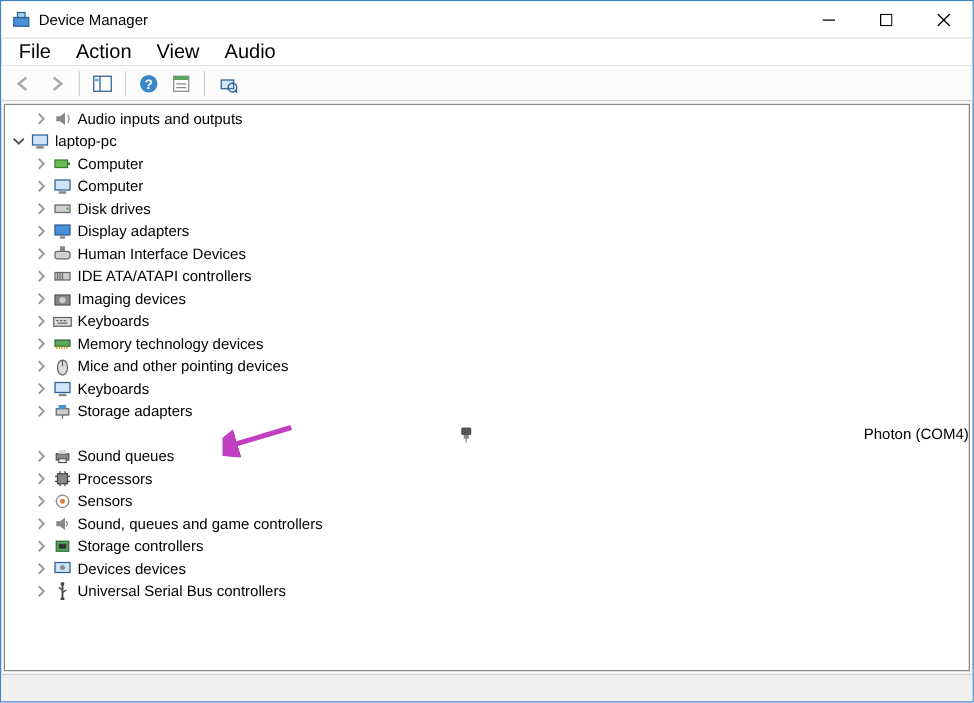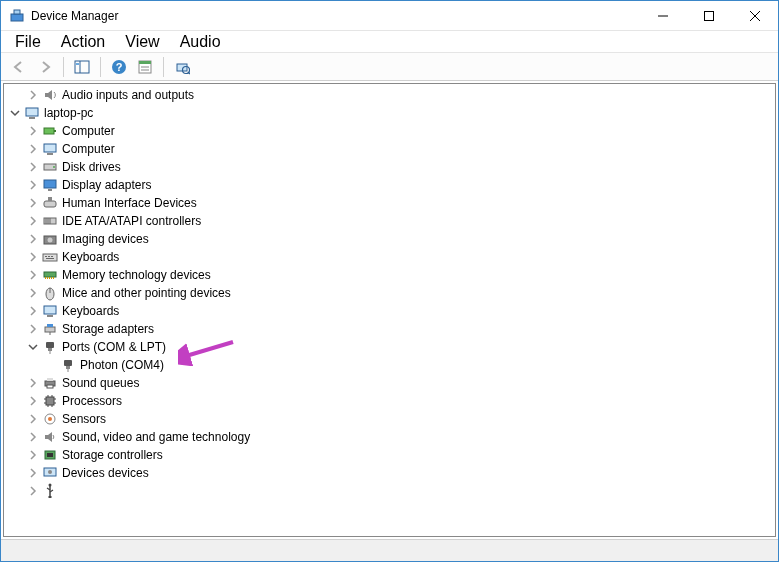--- a/index.html
+++ b/index.html
@@ -51,21 +51,21 @@
   .tree-wrap { flex: 1 1 auto; border: 1px solid #888; margin: 2px; overflow:auto; background:#fff; position:relative;}
   .tree { padding: 2px 0; }
   .node { display:flex; align-items:center; height:18px; white-space:nowrap; }
   .chev { width:14px; height:14px; display:flex; align-items:center; justify-content:center; margin-right:0px;}
   .chev-spacer { width:14px; }
   .node .nicon { width:16px; height:16px; margin: 0 4px 0 2px; display:flex; align-items:center; justify-content:center;}
   .node .label { font-size:12px; color:#000; }
   .root-label { color:#000; }
   .indent0 { padding-left: 4px; }
   .indent1 { padding-left: 22px; }
-  .indent2 { padding-left: 40px; }
+  .indent2 { padding-left: 40px; justify-content: space-between; }
   
   .annot-arrow {
     position: absolute;
     pointer-events: none;
   }
   
   .statusbar {
     height: 22px; border-top: 1px solid #d0d0d0;
     background:#f0f0f0;
     display:flex; align-items:center;
@@ -352,35 +352,20 @@
           </svg>
         </span>
     <span class="nicon">
           <svg width="16" height="16" viewBox="0 0 16 16">
             <rect x="3" y="6" width="10" height="5" fill="#ccc" stroke="#666"></rect>
             <rect x="5" y="3" width="6" height="3" fill="#4a90d9"></rect>
             <line x1="8" y1="11" x2="8" y2="14" stroke="#666"></line>
           </svg>
         </span>
     <span class="label">Storage adapters</span>
-  </div>
-      <div class="node indent1">
-    <span class="chev">
-          <svg width="10" height="10" viewBox="0 0 10 10">
-            <path d="M1 3 L5 7 L9 3" fill="none" stroke="#555" stroke-width="1.5"></path>
-          </svg>
-        </span>
-    <span class="nicon">
-          <svg width="16" height="16" viewBox="0 0 16 16">
-            <rect x="4" y="3" width="8" height="6" rx="1" fill="#555"></rect>
-            <rect x="6" y="9" width="4" height="3" fill="#888"></rect>
-            <line x1="8" y1="12" x2="8" y2="15" stroke="#888"></line>
-          </svg>
-        </span>
-    <span class="label">Ports (COM &amp; LPT)</span>
   </div>
       <div class="node indent2">
         <span class="chev-spacer"></span>
         <span class="nicon">
           <svg width="16" height="16" viewBox="0 0 16 16">
             <rect x="4" y="3" width="8" height="6" rx="1" fill="#555"></rect>
             <rect x="6" y="9" width="4" height="3" fill="#888"></rect>
             <line x1="8" y1="12" x2="8" y2="15" stroke="#888"></line>
           </svg>
         </span>
@@ -441,21 +426,21 @@
           <svg width="10" height="10" viewBox="0 0 10 10">
             <path d="M3 1 L7 5 L3 9" fill="none" stroke="#999" stroke-width="1.5"></path>
           </svg>
         </span>
     <span class="nicon">
           <svg width="16" height="16" viewBox="0 0 16 16">
             <path d="M3 6h3l4-3v10l-4-3H3z" fill="#888"></path>
             <path d="M11 6a3 3 0 010 4" fill="none" stroke="#888"></path>
           </svg>
         </span>
-    <span class="label">Sound, video and game technology</span>
+    <span class="label">Sound, queues and game controllers</span>
   </div>
       <div class="node indent1">
     <span class="chev">
           <svg width="10" height="10" viewBox="0 0 10 10">
             <path d="M3 1 L7 5 L3 9" fill="none" stroke="#999" stroke-width="1.5"></path>
           </svg>
         </span>
     <span class="nicon">
           <svg width="16" height="16" viewBox="0 0 16 16">
             <rect x="3" y="4" width="10" height="8" fill="#5aa760" stroke="#2f6b38"></rect>
@@ -485,20 +470,21 @@
           </svg>
         </span>
     <span class="nicon">
           <svg width="16" height="16" viewBox="0 0 16 16">
             <line x1="8" y1="2" x2="8" y2="14" stroke="#444" stroke-width="1.5"></line>
             <circle cx="8" cy="2" r="1.5" fill="#444"></circle>
             <path d="M8 7l-3-2 M8 9l3-2" stroke="#444" stroke-width="1.2" fill="none"></path>
             <rect x="6.5" y="13" width="3" height="2" fill="#444"></rect>
           </svg>
         </span>
+    <span class="label">Universal Serial Bus controllers</span>
   </div>
     </div>
 
   <svg class="annot-arrow" style="left:174px; top:254px;" width="60" height="28">
     <defs>
         <marker id="ah" markerWidth="8" markerHeight="8" refX="1" refY="3" orient="auto">
           <path d="M0,0 L0,6 L7,3 z" fill="#c23fc2"></path>
         </marker>
       </defs>
     <line x1="55" y1="4" x2="8" y2="18" stroke="#c23fc2" stroke-width="4" marker-end="url(#ah)"></line>

